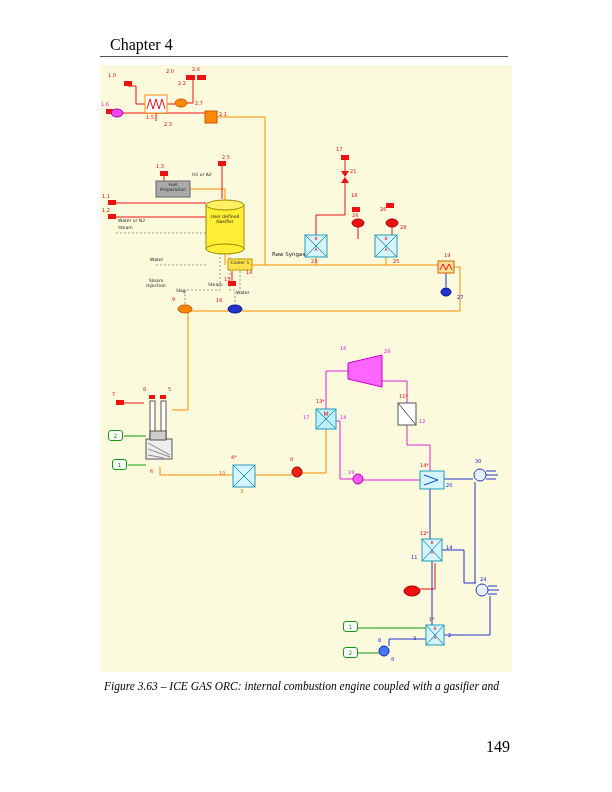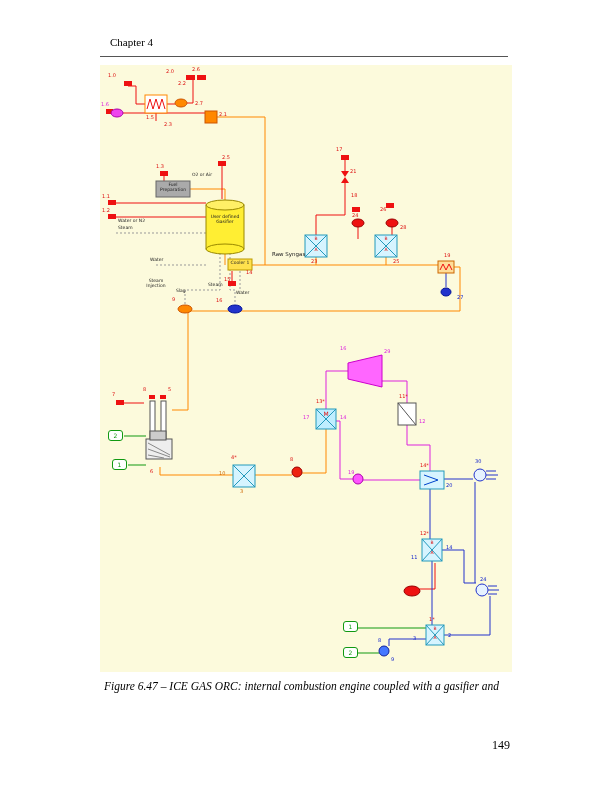--- a/index.html
+++ b/index.html
@@ -1,32 +1,32 @@
 <!DOCTYPE html>
 <html><head>
 <meta charset="utf-8">
 <style>
   html,body{margin:0;padding:0;background:#fff;}
   #page{position:relative;width:612px;height:792px;background:#ffffff;overflow:hidden;
         font-family:"Liberation Serif",serif;color:#000;}
-  .hdr{position:absolute;font-size:11px;font-family:Liberation Serif, serif;}
+  .hdr{position:absolute;font-size:16px;font-family:Liberation Serif, serif;}
   #hdr-left{left:110px;top:36px;}
   #hdr-right{left:300px;top:36px;width:206px;text-align:right;}
   #hdr-rule{position:absolute;left:100px;top:56px;width:408px;height:1px;background:#555;}
   #canvas{position:absolute;left:100px;top:65px;width:412px;height:607px;background:#FCFADC;}
   #canvas svg{position:absolute;left:0;top:0;}
   .lbl{position:absolute;font-family:"DejaVu Sans",sans-serif;font-size:5px;line-height:1;white-space:nowrap;}
   .c-red{color:#dd1111;} .c-mag{color:#dd22dd;} .c-blu{color:#1122cc;} .c-org{color:#cc6600;}
   .ctext{position:absolute;font-family:"DejaVu Sans",sans-serif;font-size:4.5px;line-height:1.1;color:#222;}
   .center{text-align:center;}
   .ctrl{position:absolute;width:13px;height:9px;border:1px solid #119911;border-radius:3px;background:#fff;
         color:#119911;font-family:"DejaVu Sans",sans-serif;font-size:6px;line-height:9px;text-align:center;}
   .capline{position:absolute;left:104px;width:408px;font-style:italic;font-size:11.5px;}
   #cap1{top:680px;} #cap2{top:702px;}
-  #pagenum{position:absolute;left:476px;top:738px;width:34px;text-align:right;font-size:12px;}
+  #pagenum{position:absolute;left:476px;top:738px;width:34px;text-align:right;font-size:16px;}
 </style>
 </head>
 <body>
 
 <div id="page">
 
   <div id="hdr-left" class="hdr">Chapter 4</div>
   <div id="hdr-rule"></div>
 
   <div id="canvas">
@@ -266,15 +266,15 @@
     <div class="lbl c-blu" style="left:346px;top:480px;">14</div>
     <div class="lbl c-blu" style="left:311px;top:490px;">11</div>
     <div class="lbl c-blu" style="left:380px;top:512px;">24</div>
     <div class="lbl c-red" style="left:329px;top:552px;">1*</div>
     <div class="lbl c-blu" style="left:348px;top:568px;">2</div>
     <div class="lbl c-blu" style="left:313px;top:571px;">3</div>
     <div class="lbl c-blu" style="left:278px;top:573px;">8</div>
     <div class="lbl c-blu" style="left:291px;top:592px;">9</div>
   </div>
 
-  <div id="cap1" class="capline">Figure 6.47 – ICE GAS ORC: internal combustion engine coupled with a gasifier and</div>
+  <div id="cap1" class="capline">Figure 3.63 – ICE GAS ORC: internal combustion engine coupled with a gasifier and</div>
   <div id="pagenum">149</div>
 </div>
 
 </body></html>

